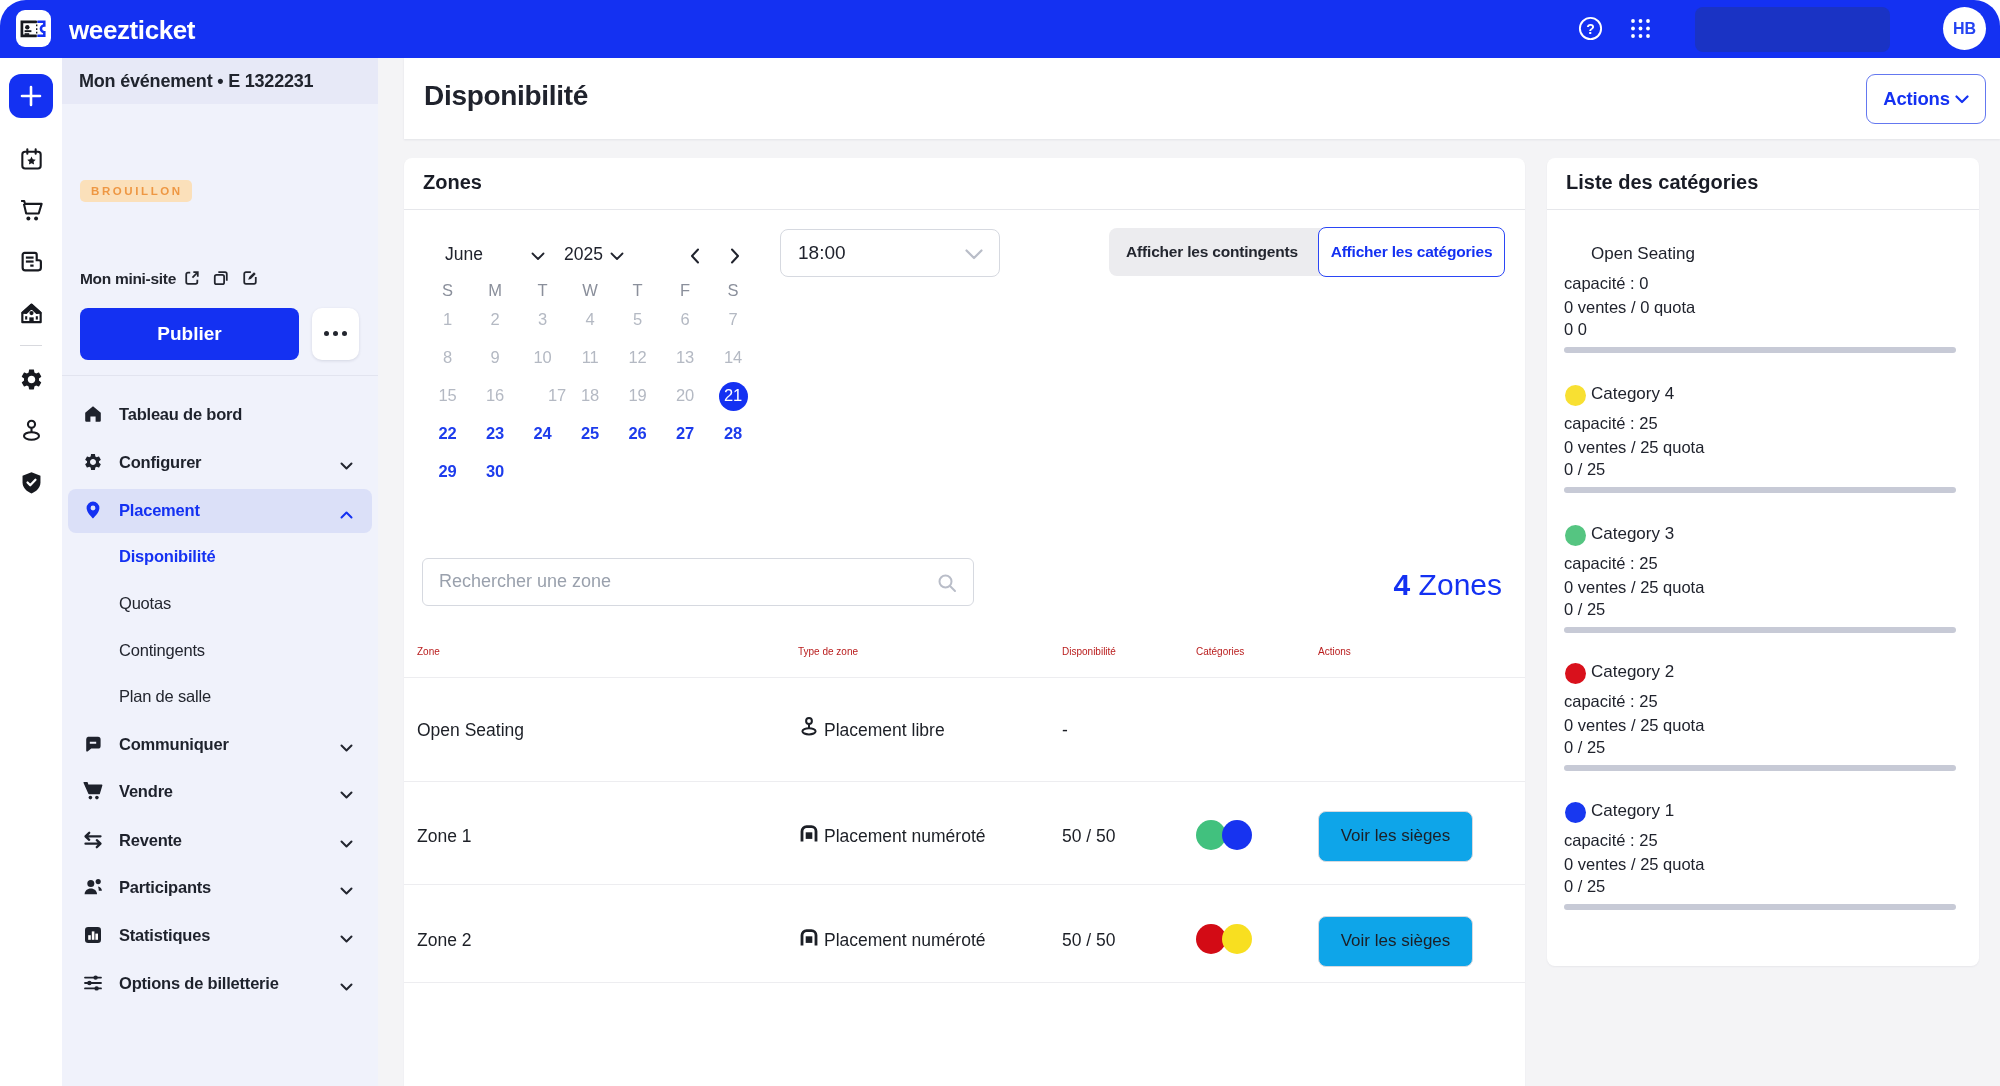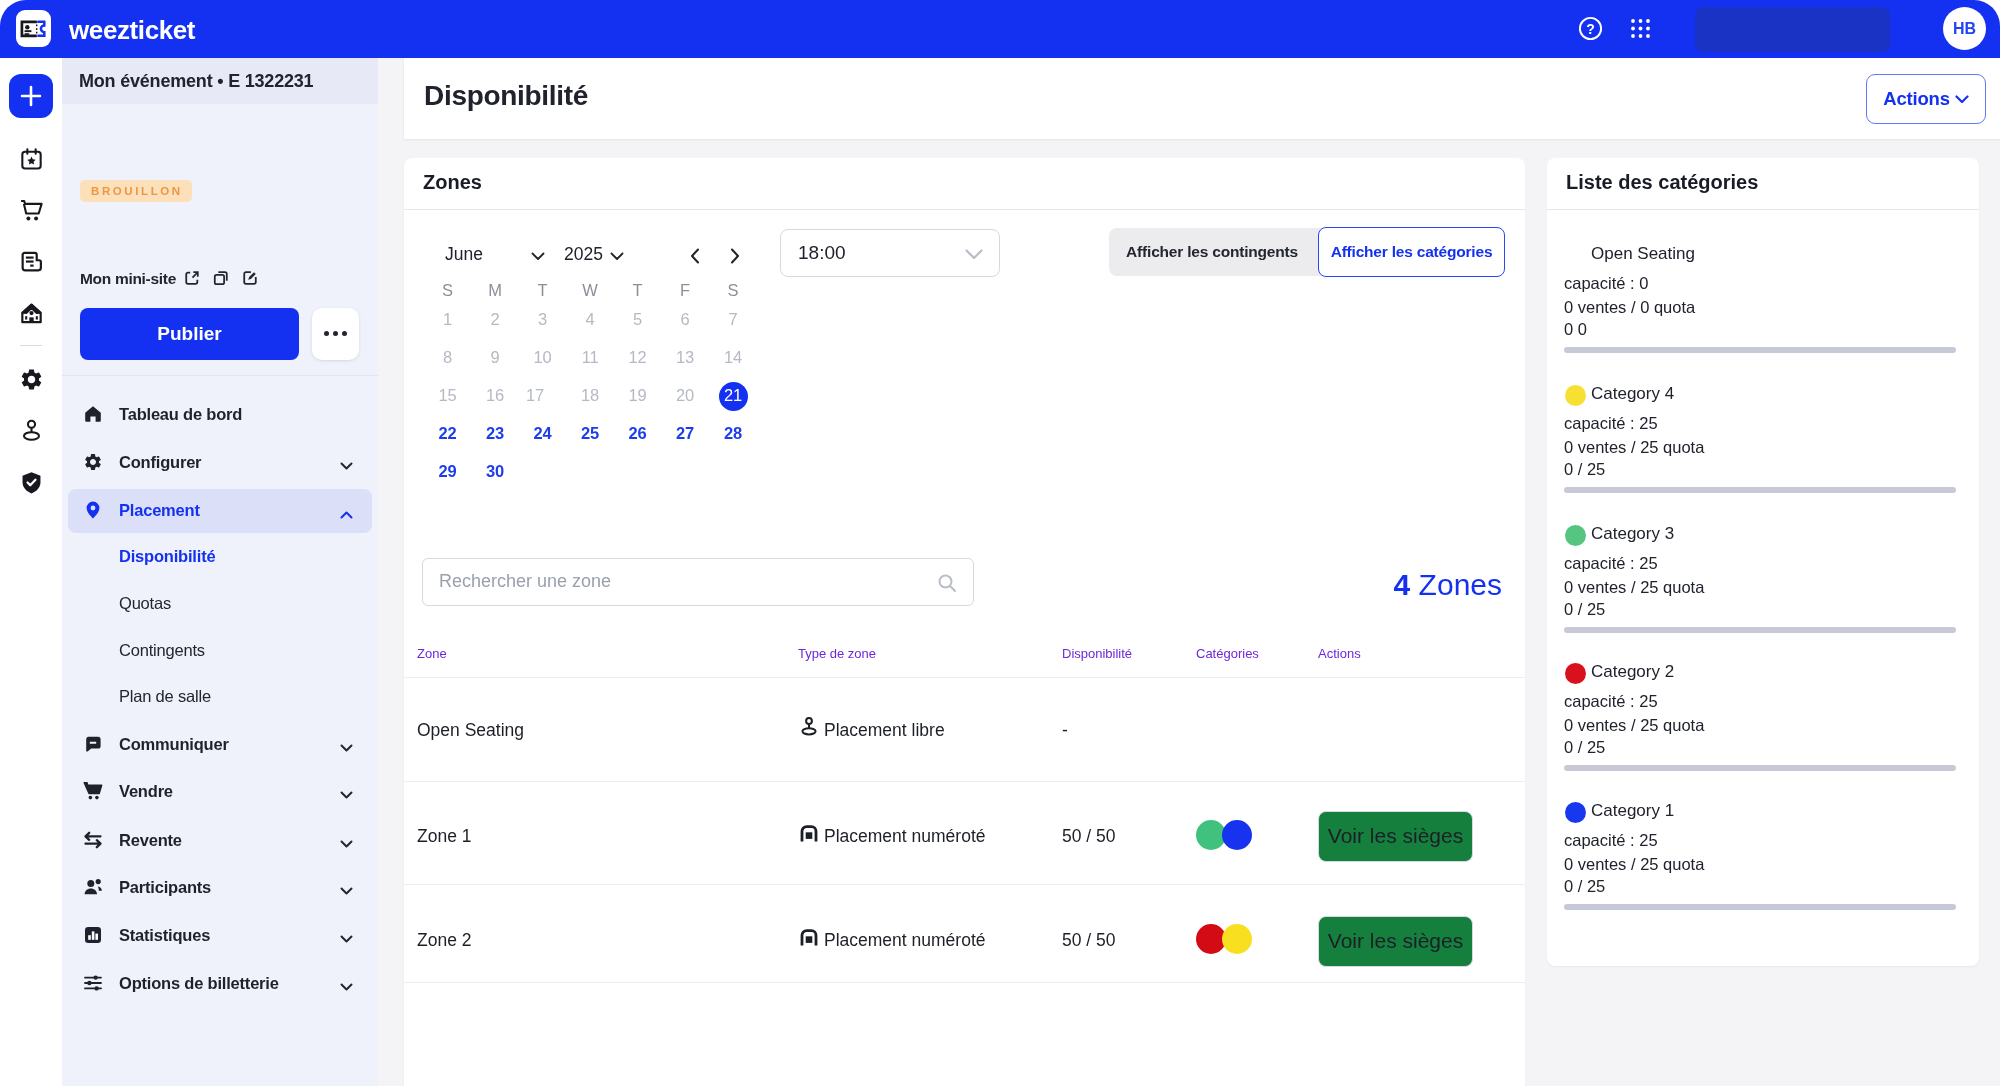--- a/index.html
+++ b/index.html
@@ -51,30 +51,30 @@
   .caldays { position:relative; }
   .caldays span { position:absolute; width:30px; text-align:center; font-size:16.5px; letter-spacing:-0.2px; }
   .timesel { position:absolute; left:376px; top:71px; width:220px; height:48px; border:1.5px solid #d6d9e0; border-radius:8px; font-size:19px; color:#20232d; line-height:45px; padding-left:17px; background:#fff; }
   .toggle { position:absolute; left:705px; top:70px; width:394px; height:48px; background:#ececef; border-radius:8px; }
   .tg-left { position:absolute; left:0; top:0; width:206px; height:48px; font-size:15.5px; letter-spacing:-0.2px; font-weight:700; color:#23262f; text-align:center; line-height:48px; }
   .tg-right { position:absolute; right:-2px; top:-1px; width:187px; height:50px; background:#fff; border:1.3px solid #2b46f5; border-radius:8px; font-size:15.5px; letter-spacing:-0.2px; font-weight:700; color:#1431f2; text-align:center; line-height:47px; }
   
   .zsearch { position:absolute; left:18px; top:400px; width:552px; height:48px; border:1.5px solid #d6d9e0; border-radius:6px; background:#fff; color:#9aa1ad; font-size:18px; line-height:45px; padding-left:16px; }
   .zcount { position:absolute; right:23px; top:410px; font-size:30px; color:#1431f2; }
   .zcount b { font-weight:800; }
-  .thead { position:absolute; left:0; width:100%; top:488px; height:31px; color:#6d28d9; font-size:13px; }
+  .thead { position:absolute; left:0; width:100%; top:488px; height:31px; color:#b91c1c; font-size:10px; }
   .tdiv { position:absolute; left:0; width:100%; border-top:1.5px solid #ededf0; }
   .trow { position:absolute; left:0; width:100%; }
   .c-zone { position:absolute; left:13px; }
   .c-type { position:absolute; left:394px; }
   .c-dispo { position:absolute; left:658px; }
   .c-cat { position:absolute; left:792px; }
   .c-act { position:absolute; left:914px; }
   .rowtxt { font-size:17.5px; color:#1c1f26; }
-  .voirbtn { width:155px; height:51px; border:1.5px solid #d6d9e0; border-radius:8px; background:#15803d; font-size:21px; color:#1c1f26; text-align:center; line-height:48px; }
+  .voirbtn { width:155px; height:51px; border:1.5px solid #d6d9e0; border-radius:8px; background:#0ea5e9; font-size:17px; color:#1c1f26; text-align:center; line-height:48px; }
   .catdot { position:absolute; width:30px; height:30px; border-radius:50%; }
   
   .catcard { position:absolute; left:1169px; top:100px; width:432px; height:808px; background:#fff; border-radius:8px; box-shadow:0 1px 2px rgba(30,35,60,.06); }
   .catitem { position:absolute; left:17px; width:398px; font-size:16.5px; color:#20232d; }
   .catname { position:absolute; left:27px; top:0; font-size:17px; }
   .catname0 { position:absolute; left:27px; top:0; font-size:17px; }
   .cdot { position:absolute; left:1px; top:1px; width:21px; height:21px; border-radius:50%; }
   .cl1 { position:absolute; left:0; top:30px; }
   .cl2 { position:absolute; left:0; top:54px; }
   .cl3 { position:absolute; left:0; top:76px;text-align:right; }
@@ -131,21 +131,21 @@
           <span style="left:76px">9</span>
           <span style="left:123.5px">10</span>
           <span style="left:171px">11</span>
           <span style="left:218.5px">12</span>
           <span style="left:266px">13</span>
           <span style="left:314px">14</span>
       </div>
       <div class="caldays" style="position:absolute;left:0;top:228px;color:#b4b9c3">
         <span style="left:28.5px">15</span>
           <span style="left:76px">16</span>
-          <span style="left:116px">17</span>
+          <span style="left:138px">17</span>
           <span style="left:171px">18</span>
           <span style="left:218.5px">19</span>
           <span style="left:266px">20</span>
           <span style="left:314px;color:#fff;z-index:2">21</span>
       </div>
       <div style="position:absolute;left:314.5px;top:223.5px;width:29px;height:29px;border-radius:50%;background:#1431f2"></div>
       <div class="caldays" style="position:absolute;left:0;top:266px;color:#1d3cec;font-weight:700">
         <span style="left:28.5px">22</span>
           <span style="left:76px">23</span>
           <span style="left:123.5px">24</span>

